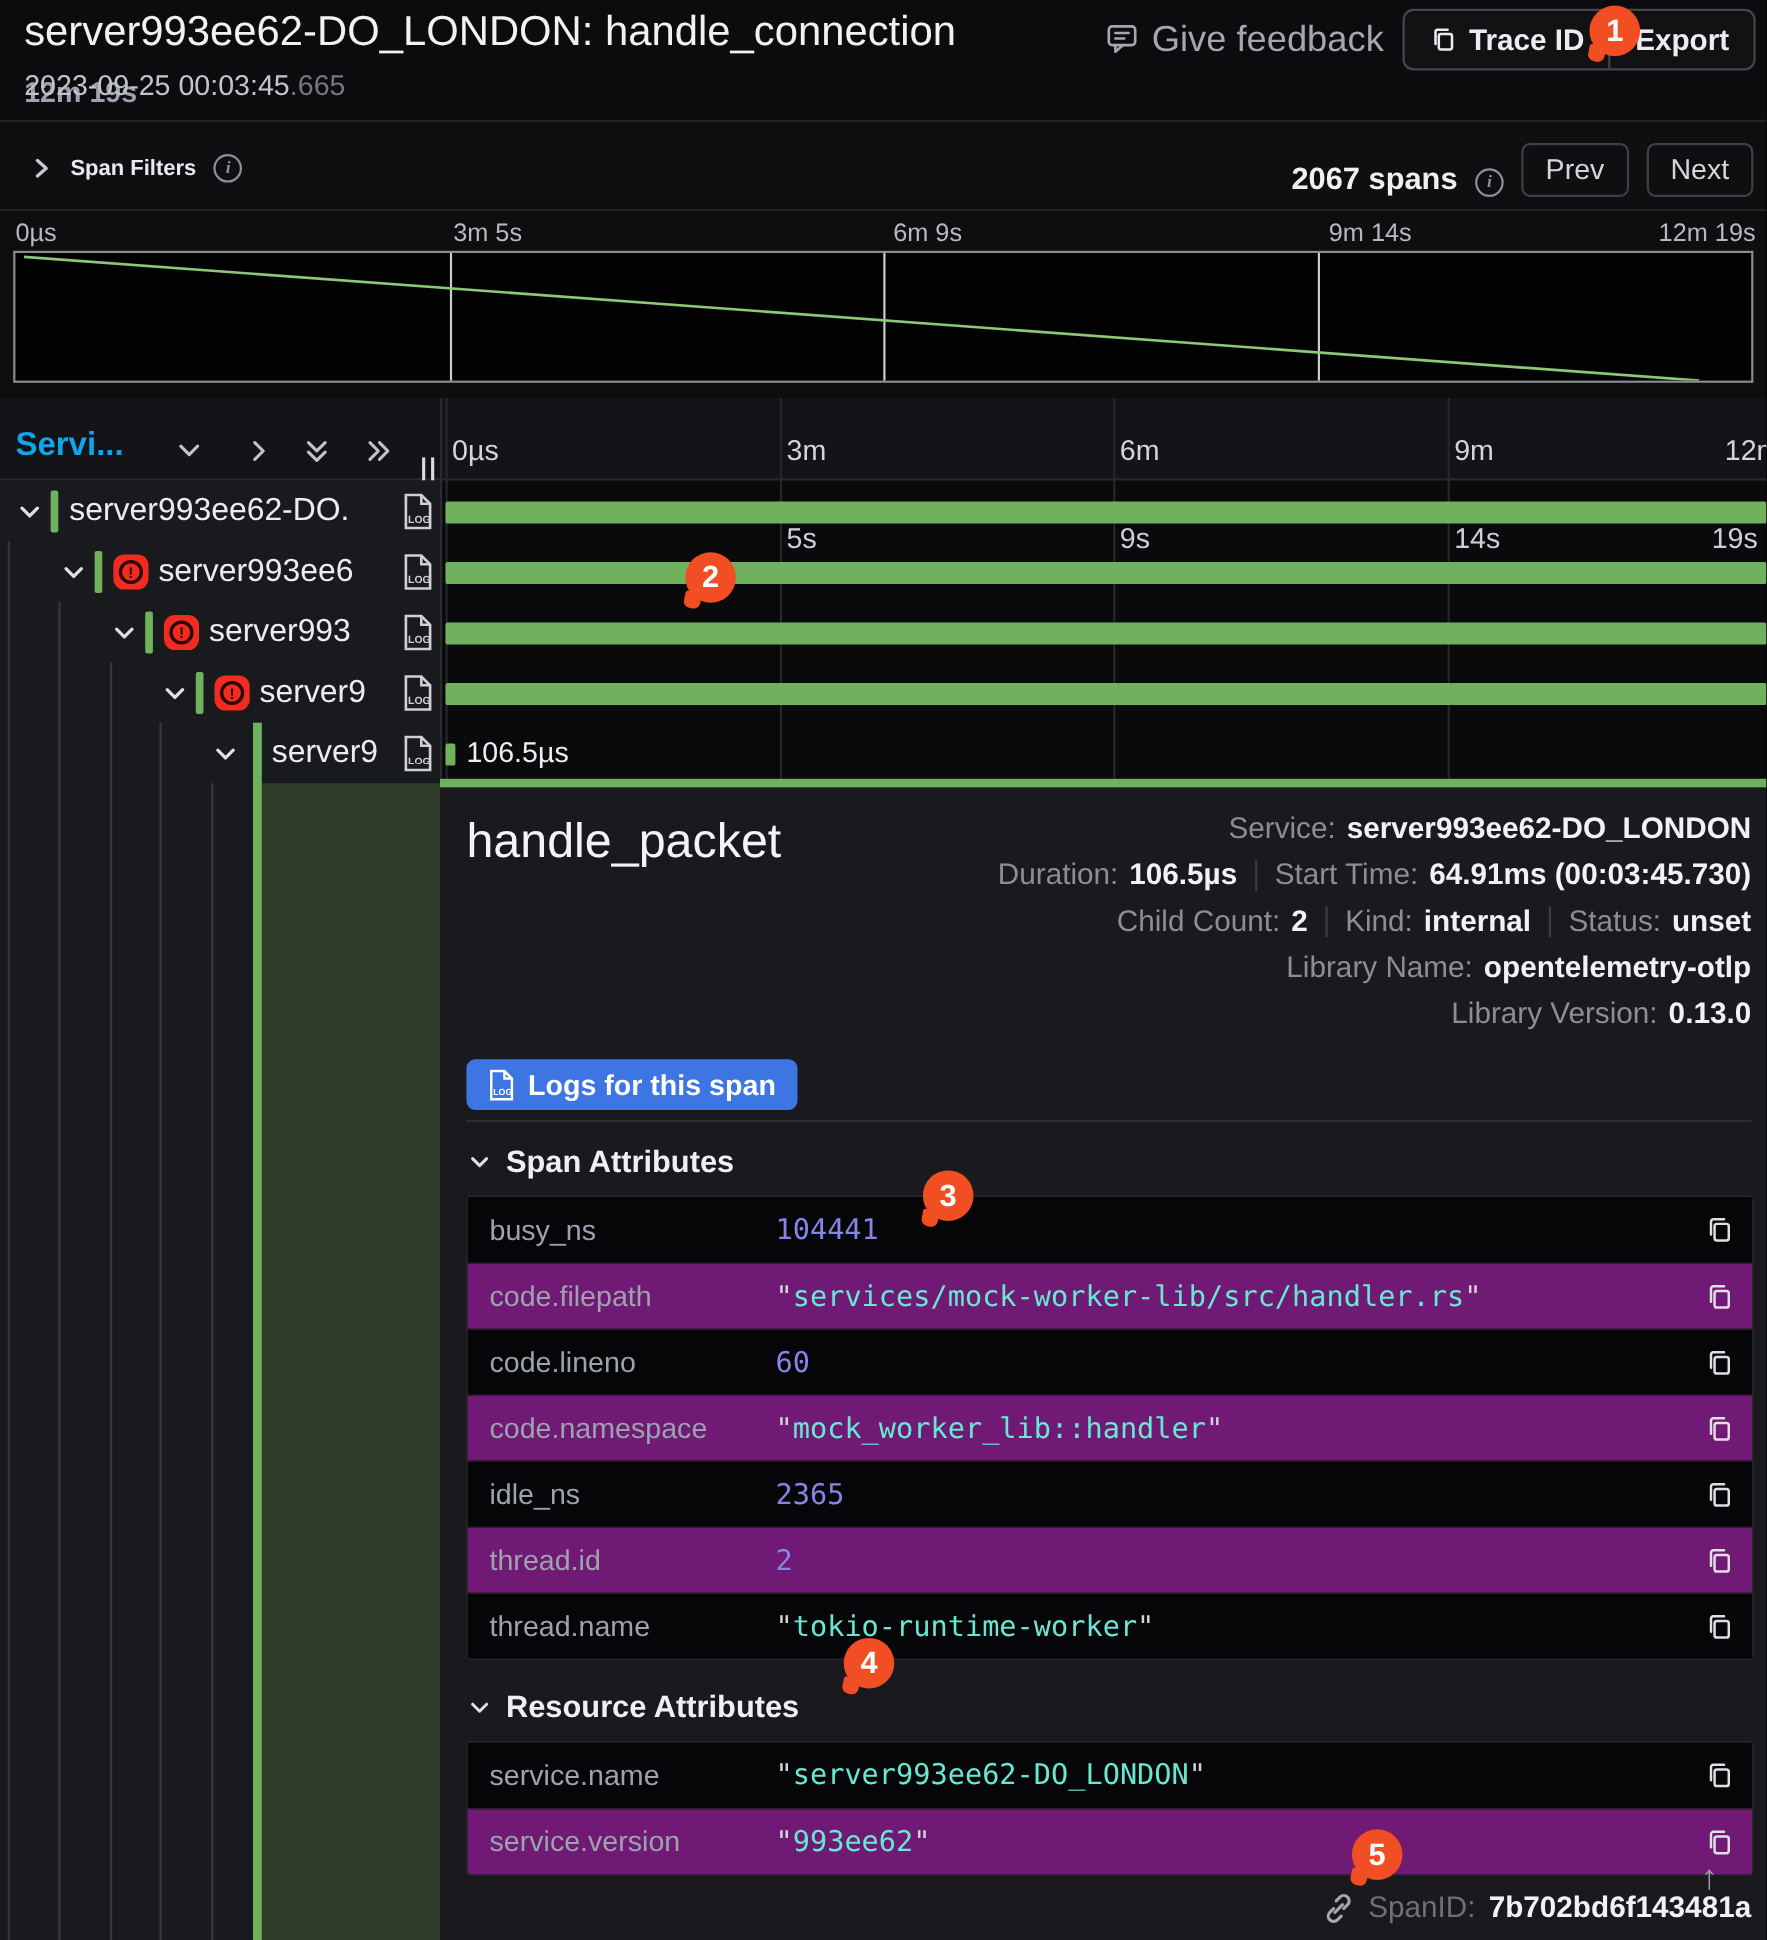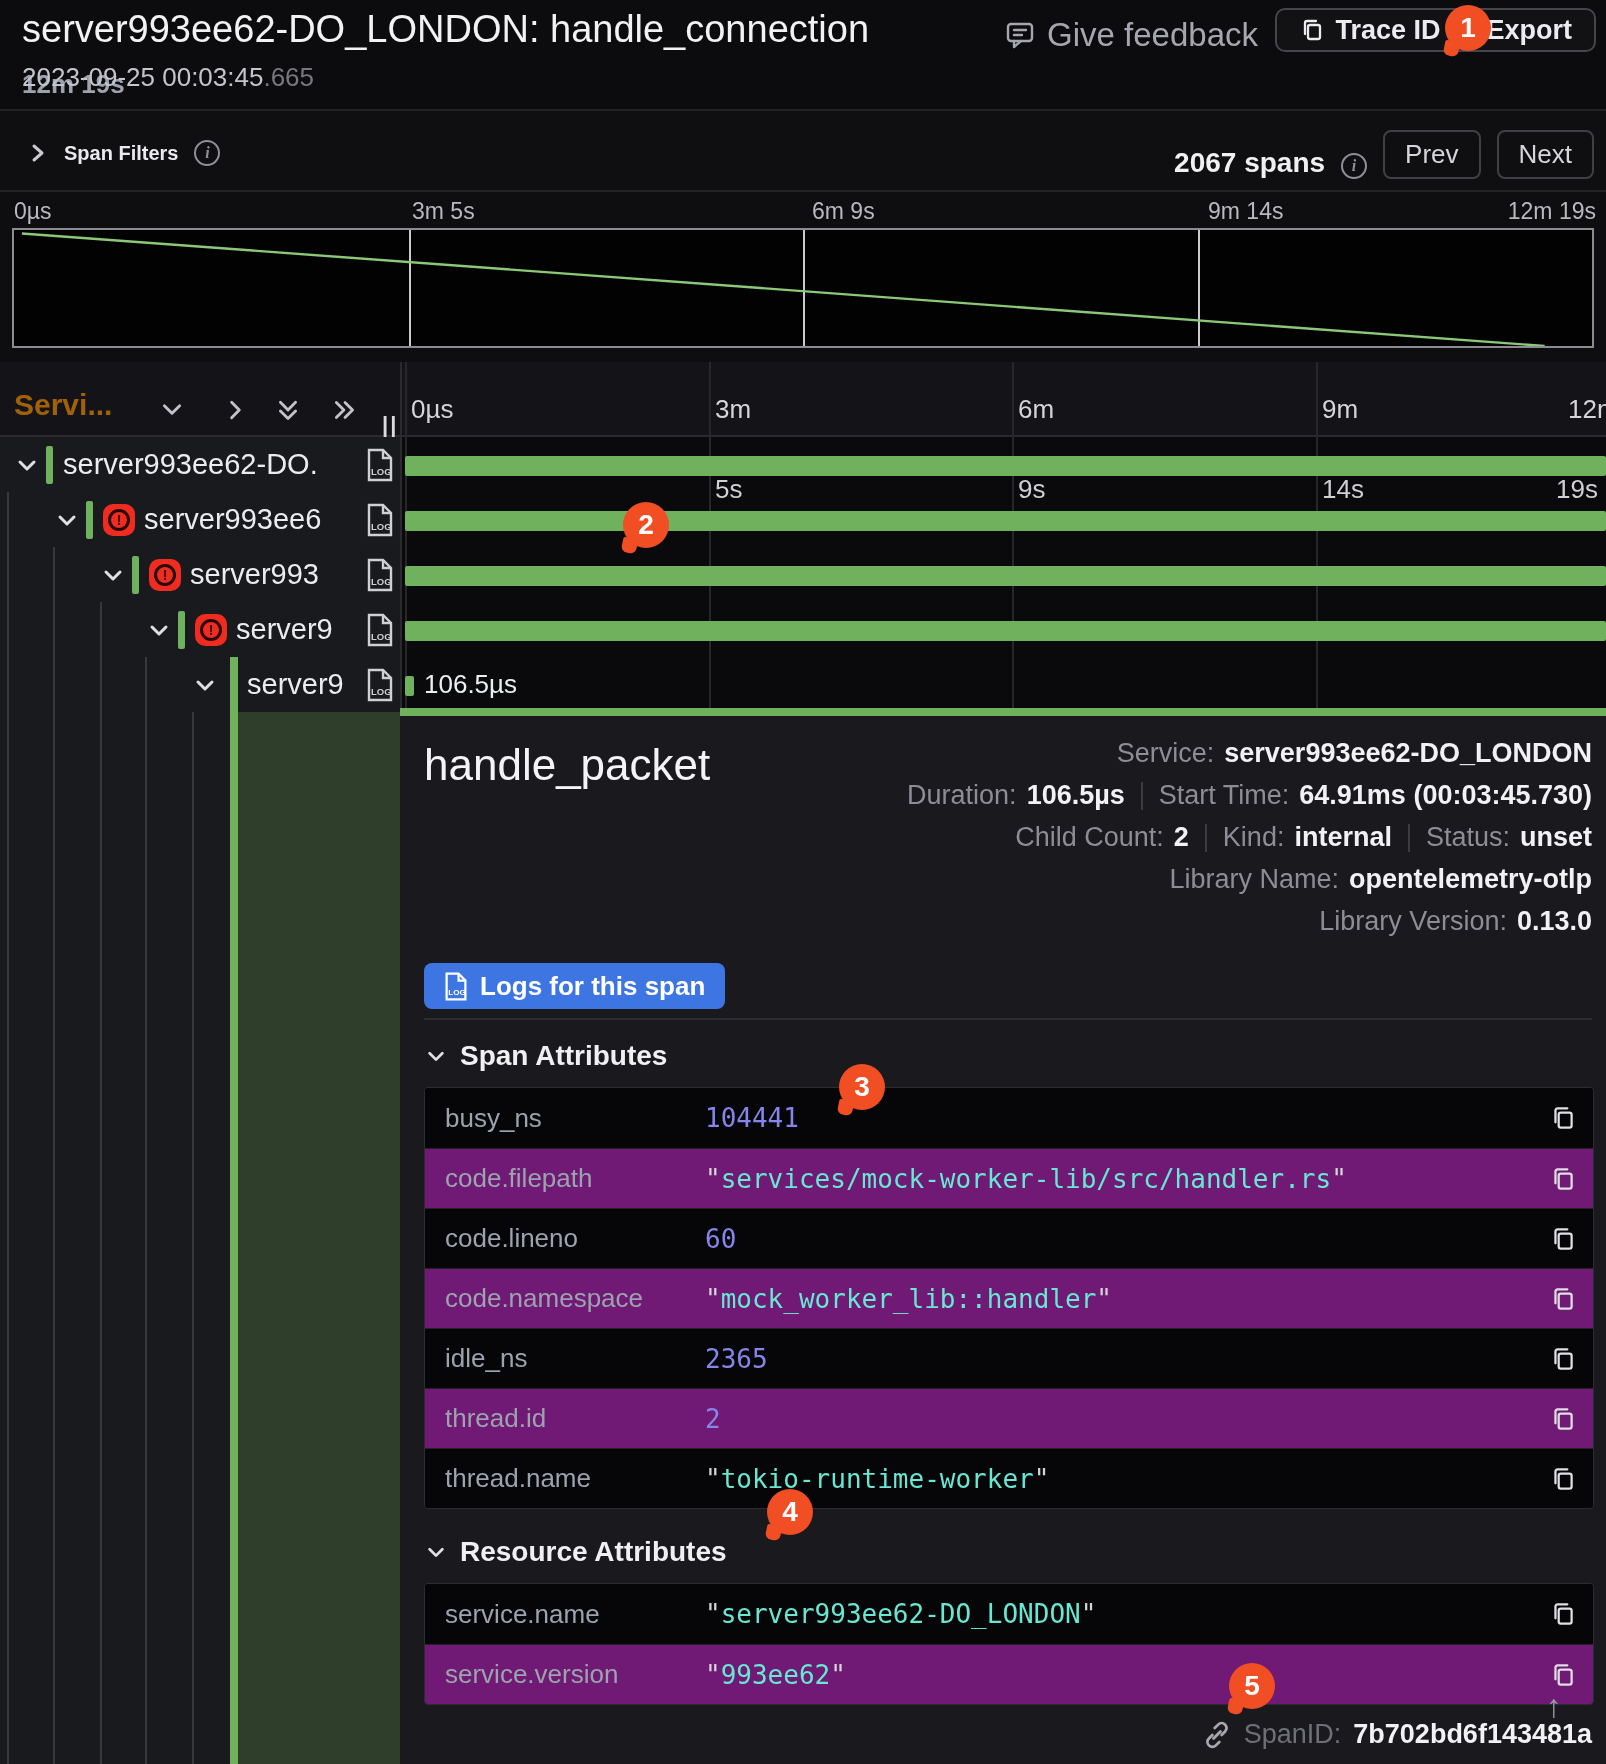--- a/index.html
+++ b/index.html
@@ -11,42 +11,42 @@
 }
 
 
 .top-header { position:absolute; top:0; left:0; right:0; height:111px; background:#0c0c0e; border-bottom:2px solid #222226; }
 .title-row { position:absolute; left:22px; top:8px; display:flex; align-items:baseline; gap:18px;flex-direction:column; }
 .trace-title { font-size:38px; font-weight:500; color:#f2f2f4; white-space:nowrap; }
 .trace-duration { font-size:26px; font-weight:700; color:#9ca3af; }
 .trace-ts { position:absolute; left:22px; top:62px; font-size:26px; color:#c4c4ca; }
 .trace-ts .ms { color:#77777f; }
 .feedback { position:absolute; right:348px; top:16px; display:flex; align-items:center; gap:12px; font-size:33px; color:#a6a6ae; cursor:pointer; }
-.btn-group { position:absolute; right:10px; top:8px; height:44px; display:flex; align-items:stretch; border:2px solid #45454c; border-radius:10px; background:#121215; }
+.btn-group { position:absolute; right:10px; top:8px; height:56px; display:flex; align-items:stretch; border:2px solid #45454c; border-radius:10px; background:#121215; }
 .btn-seg { display:flex; align-items:center; gap:10px; padding:0 22px; font-size:27px; font-weight:600; color:#ececf0; cursor:pointer; }
 .btn-seg + .btn-seg { border-left:2px solid #45454c; }
 
 
 .filters-bar { position:absolute; top:111px; left:0; right:0; height:81px; background:#0f0f12; border-bottom:2px solid #222227; }
 .sf-left { position:absolute; left:28px; top:140px; display:flex; align-items:center; gap:16px; }
 .sf-title { font-size:20px; font-weight:700; color:#eaeaee; }
 .spans-right { position:absolute; right:12px; top:130px; display:flex; align-items:flex-end; gap:16px; }
 .spans-count { font-size:28px; font-weight:700; color:#f0f0f2; }
 .pill-btn { border:2px solid #3f3f45; border-radius:8px; background:transparent; color:#d6d6da; font-size:26px; font-family:inherit; padding:7px 20px; cursor:pointer; }
 .info-ic { width:26px; height:26px; border:2px solid #8f8f98; border-radius:50%; color:#8f8f98; font-size:16px; font-weight:700; display:flex; align-items:center; justify-content:center; font-family:"Liberation Serif", serif; font-style:italic; }
 
 
 .mm-label { position:absolute; top:198px; font-size:23px; color:#b8b8bf; white-space:nowrap; }
 .minimap { position:absolute; left:12px; right:12px; top:228px; height:120px; background:#020203; border:2px solid #8b8b91; }
 .mm-grid { position:absolute; top:0; bottom:0; width:2px; background:#eceef0; opacity:.85; }
 .minimap svg { position:absolute; left:0; top:0; width:100%; height:100%; }
 
 
 .wf-header { position:absolute; top:362px; left:0; right:0; height:75px; background:#141418; border-bottom:2px solid #2a2a2f; }
-.svc-col { position:absolute; left:14px; top:388px; font-size:30px; font-weight:700; color:#a16207; }
+.svc-col { position:absolute; left:14px; top:388px; font-size:30px; font-weight:700; color:#0ea5e9; }
 .hdr-ic { position:absolute; top:398px; cursor:pointer; }
 .resize-handle { position:absolute; left:382px; top:412px; font-size:22px; font-weight:700; color:#dcdce0; letter-spacing:2px; cursor:col-resize; }
 .wf-tick { position:absolute; top:394px; font-size:26px; color:#d4d4d9; white-space:nowrap; }
 .wf-subtick { position:absolute; top:474px; font-size:26px; color:#cfcfd5; white-space:nowrap; z-index:7; }
 
 
 .tree-bg { position:absolute; left:0; top:437px; width:400px; height:1327px; background:#191a1d; }
 .rows-bg { position:absolute; left:400px; right:0; top:437px; height:275px; background:#0a0a0c; }
 .vgrid { position:absolute; top:362px; height:350px; width:2px; background:#26262b; z-index:2; }
 .panel-divider { position:absolute; left:400px; top:362px; width:2px; height:350px; background:#2a2a2f; z-index:3; }

